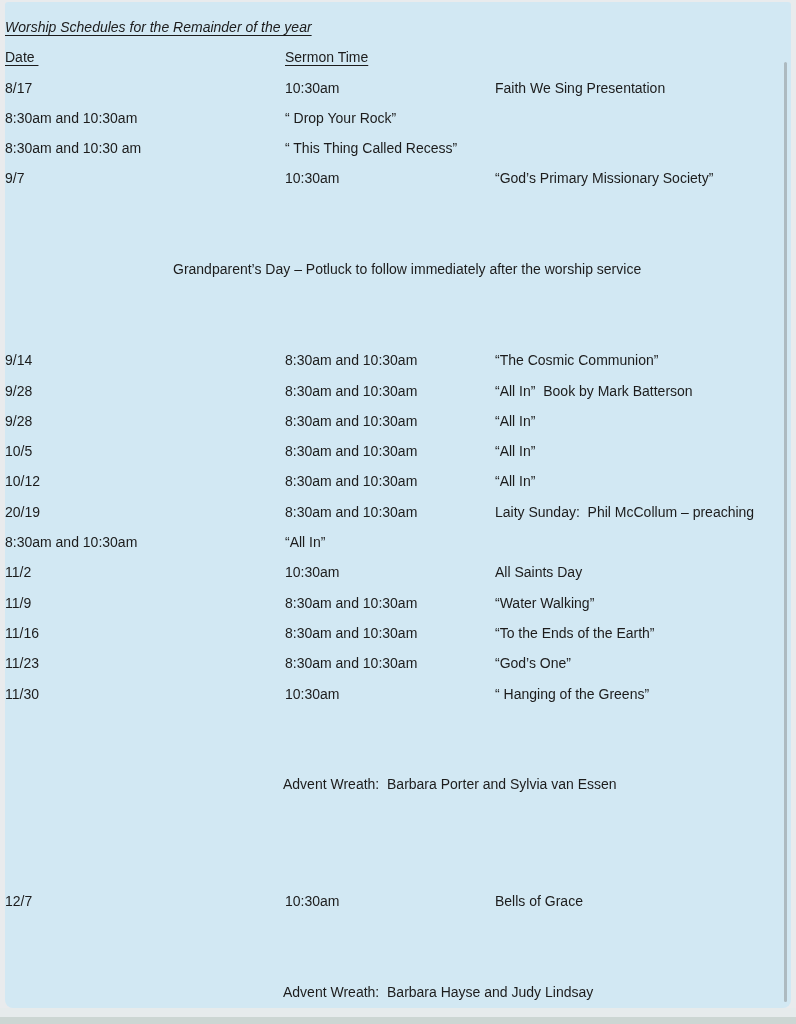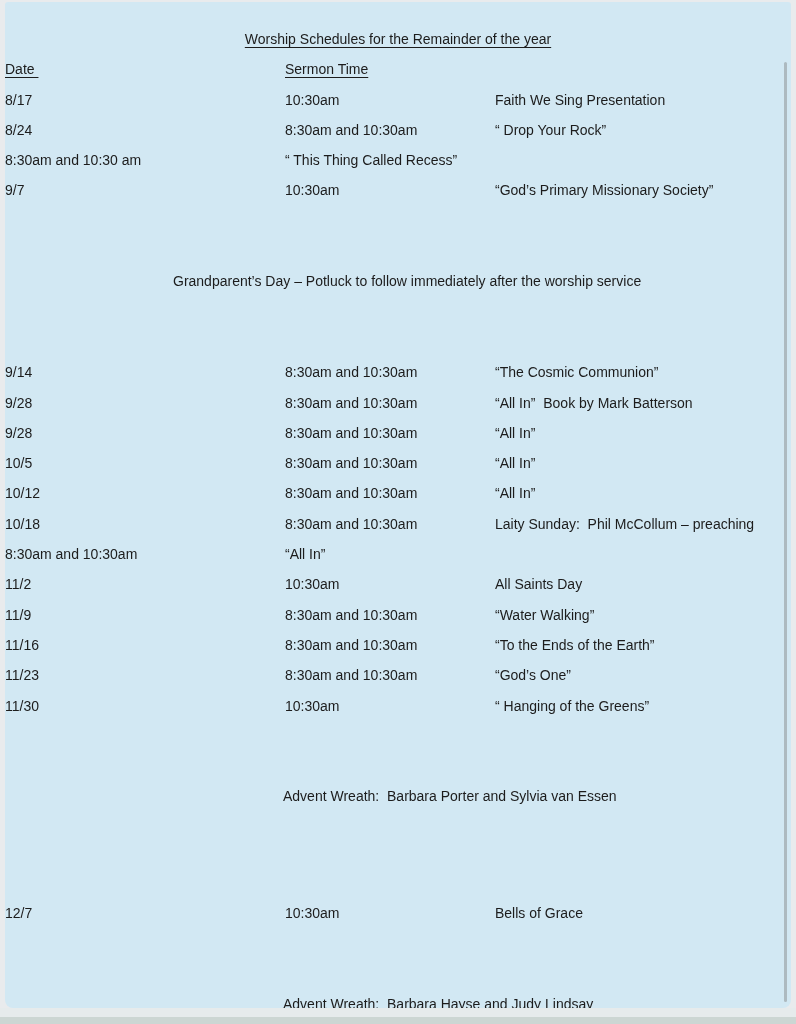--- a/index.html
+++ b/index.html
@@ -19,24 +19,24 @@
     background:var(--frame-bg);
   }
   .frame{position:relative;width:796px;height:1024px;}
   .page{
     position:absolute;left:5px;top:2px;width:786px;height:1006px;
     background:var(--page-bg);
     border-radius:3px 3px 8px 8px;
     overflow:hidden;
   }
   .title-line{
-    padding-top:22px;
+    padding-top:10px;
     line-height:30.3px;
-    text-align:center;
     white-space:pre;
+    font-style:italic;
   }
   .title-line span{
     text-decoration:underline;
     text-underline-offset:3px;
   }
   .row{
     display:grid;
     grid-template-columns:280px 210px 290px;
     line-height:30.3px;
     white-space:pre;
@@ -73,21 +73,20 @@
       <div class="cell"><span class="u">Sermon Time</span></div>
     </div>
 
     <div id="rows">
         <div class="row service-row">
     <div class="cell date">8/17</div>
     <div class="cell time">10:30am</div>
     <div class="cell sermon">Faith We Sing Presentation</div>
   </div>
         <div class="row service-row">
-    <div class="cell date">8/24</div>
     <div class="cell time">8:30am and 10:30am</div>
     <div class="cell sermon">“ Drop Your Rock”</div>
   </div>
         <div class="row service-row">
     <div class="cell time">8:30am and 10:30 am</div>
     <div class="cell sermon">“ This Thing Called Recess”</div>
   </div>
         <div class="row service-row">
     <div class="cell date">9/7</div>
     <div class="cell time">10:30am</div>
@@ -115,21 +114,21 @@
     <div class="cell date">10/5</div>
     <div class="cell time">8:30am and 10:30am</div>
     <div class="cell sermon">“All In”</div>
   </div>
         <div class="row service-row">
     <div class="cell date">10/12</div>
     <div class="cell time">8:30am and 10:30am</div>
     <div class="cell sermon">“All In”</div>
   </div>
         <div class="row service-row">
-    <div class="cell date">10/18</div>
+    <div class="cell date">20/19</div>
     <div class="cell time">8:30am and 10:30am</div>
     <div class="cell sermon">Laity Sunday:  Phil McCollum – preaching</div>
   </div>
         <div class="row service-row">
     <div class="cell time">8:30am and 10:30am</div>
     <div class="cell sermon">“All In”</div>
   </div>
         <div class="row service-row">
     <div class="cell date">11/2</div>
     <div class="cell time">10:30am</div>

